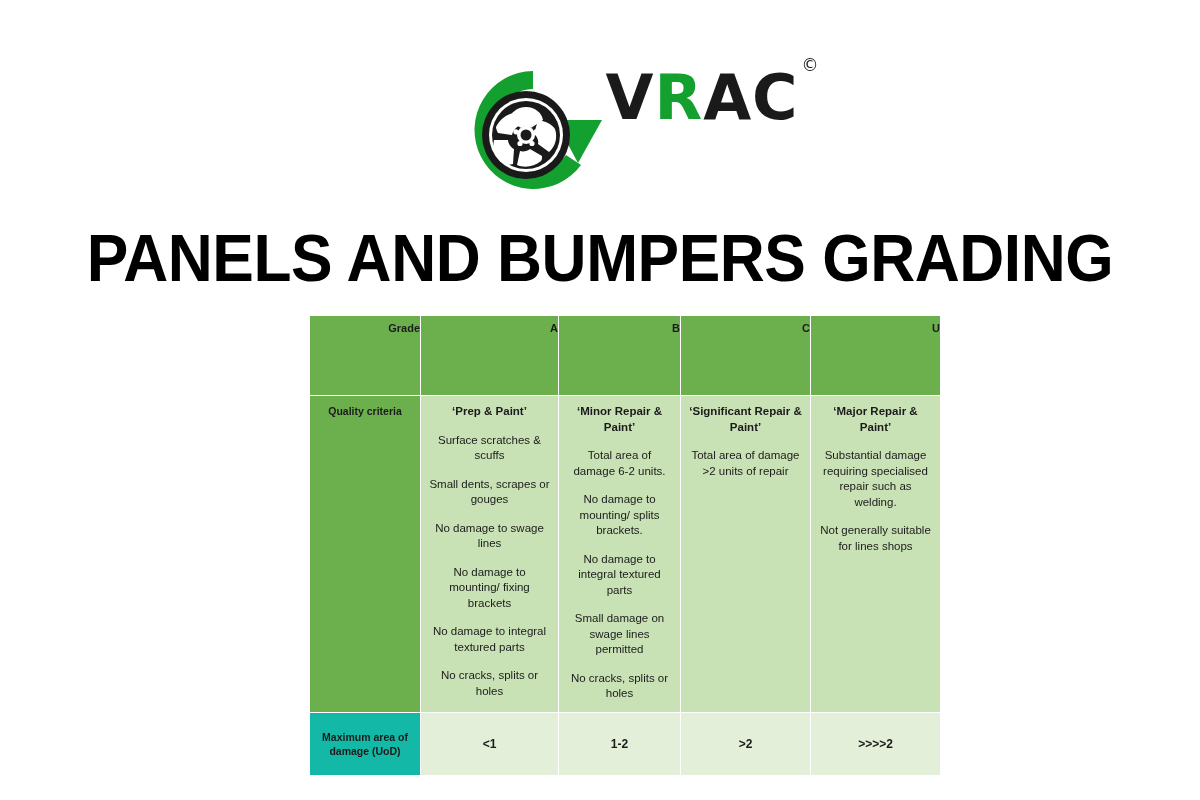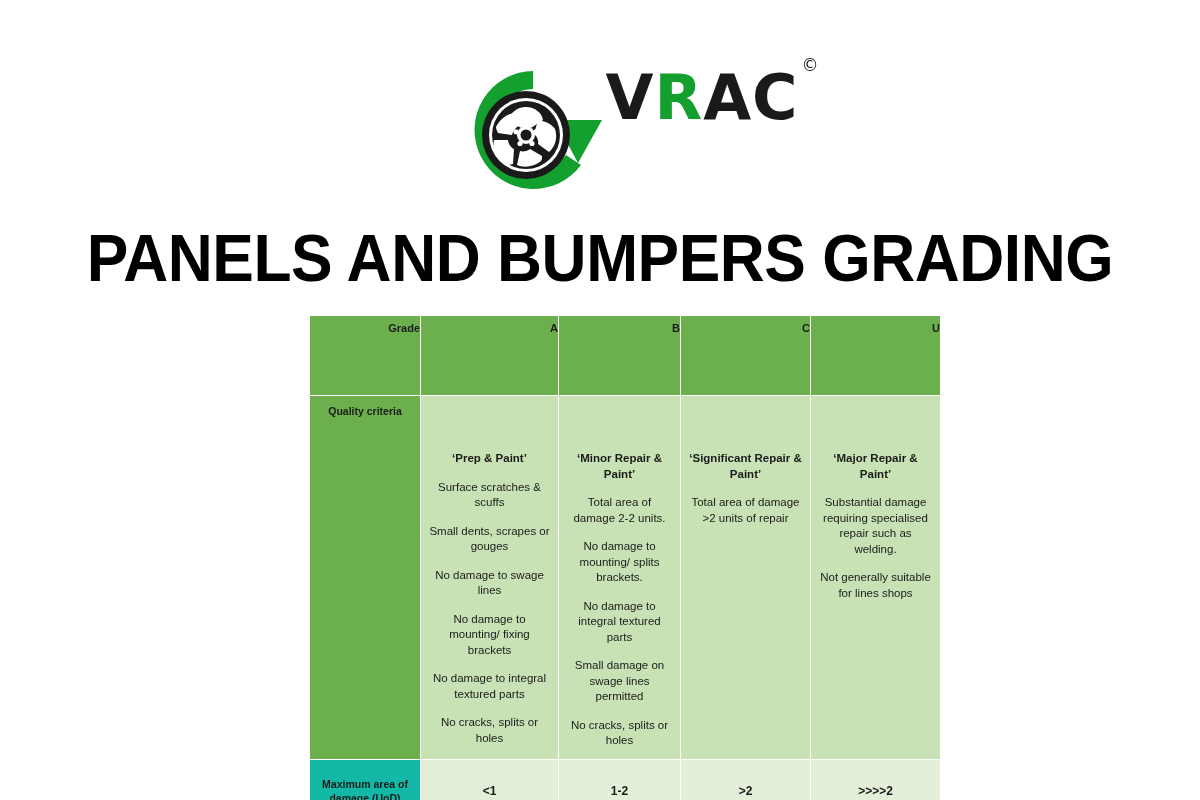--- a/index.html
+++ b/index.html
@@ -160,21 +160,20 @@
     border-right: 1.2px solid #ffffff;
     line-height: 15.5px;
   }
   .crit-cell.last { border-right: none; }
   .crit-cell p {
     margin: 0 0 13px 0;
   }
   .crit-cell p:last-child { margin-bottom: 0; }
   .crit-cell p.heading {
     font-weight: bold;
-    margin-top: 47px;
   }
 
   
   .max-label {
     background: #14b8a6;
     text-align: center;
     font-size: 10.5px;
     font-weight: bold;
     color: #1b1b1b;
     vertical-align: middle !important;
@@ -269,21 +268,21 @@
         <p>Surface scratches &amp; scuffs</p>
         <p>Small dents, scrapes or gouges</p>
         <p>No damage to swage lines</p>
         <p>No damage to mounting/ fixing brackets</p>
         <p>No damage to integral textured parts</p>
         <p>No cracks, splits or holes</p>
       </td>
 
       <td class="crit-cell">
         <p class="heading">‘Minor Repair &amp; Paint’</p>
-        <p>Total area of damage 2-2 units.</p>
+        <p>Total area of damage 6-2 units.</p>
         <p>No damage to mounting/ splits brackets.</p>
         <p>No damage to integral textured parts</p>
         <p>Small damage on swage lines permitted</p>
         <p>No cracks, splits or holes</p>
       </td>
 
       <td class="crit-cell">
         <p class="heading">‘Significant Repair &amp; Paint’</p>
         <p>Total area of damage &gt;2 units of repair</p>
       </td>

